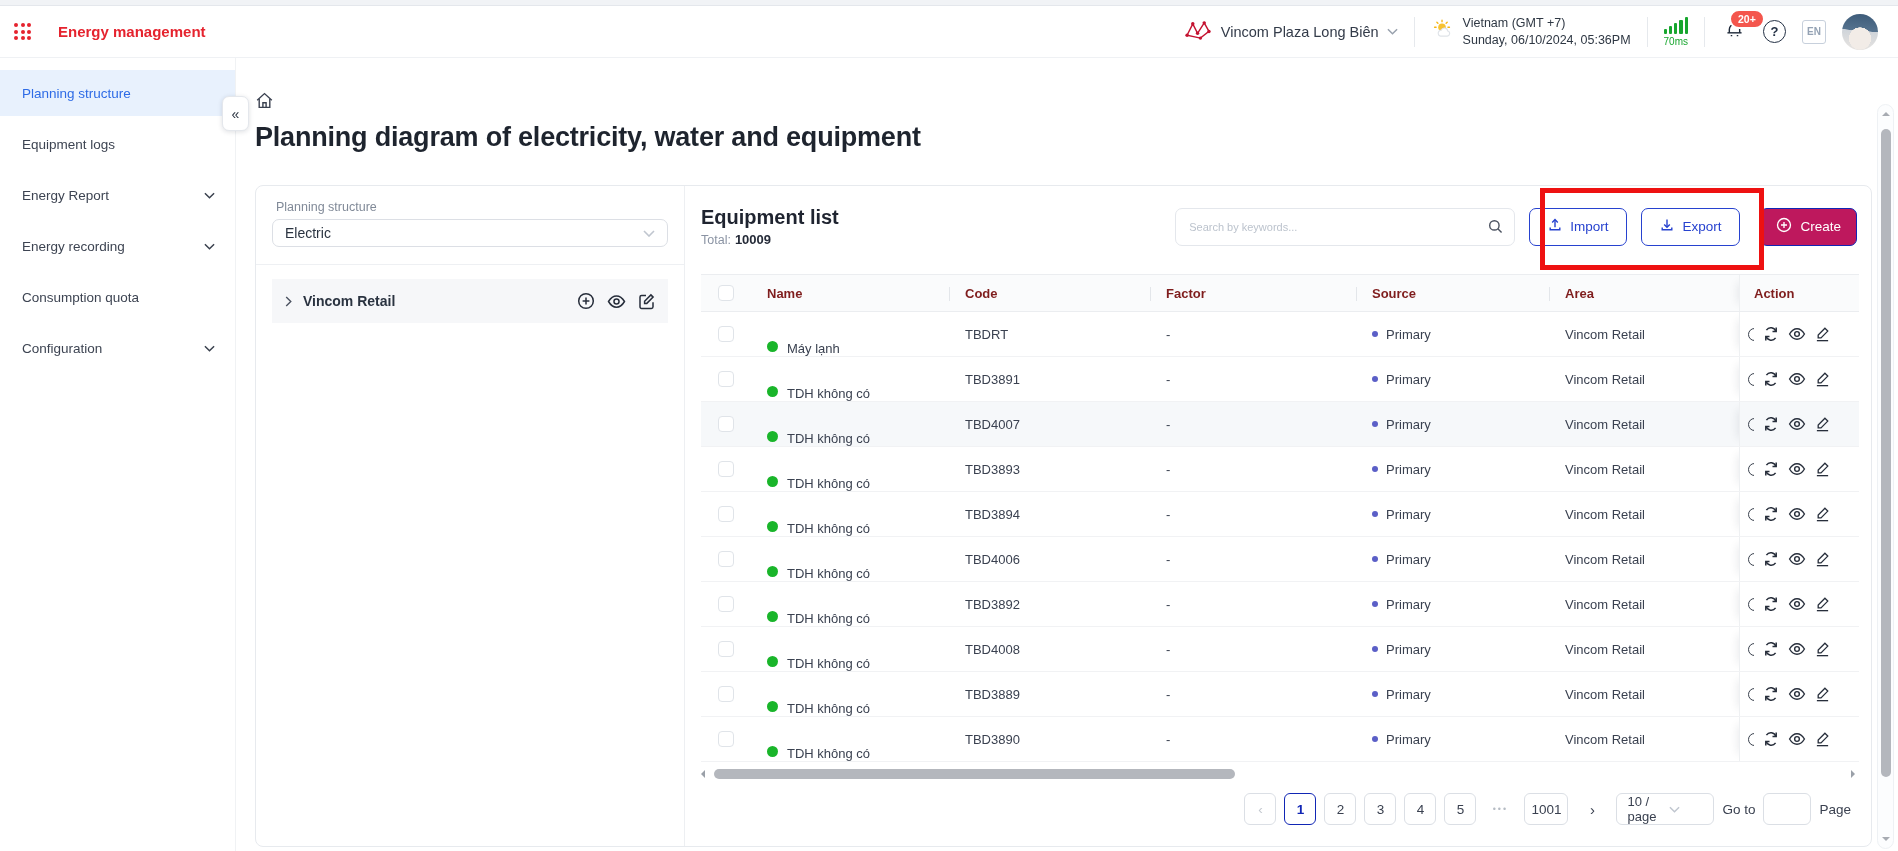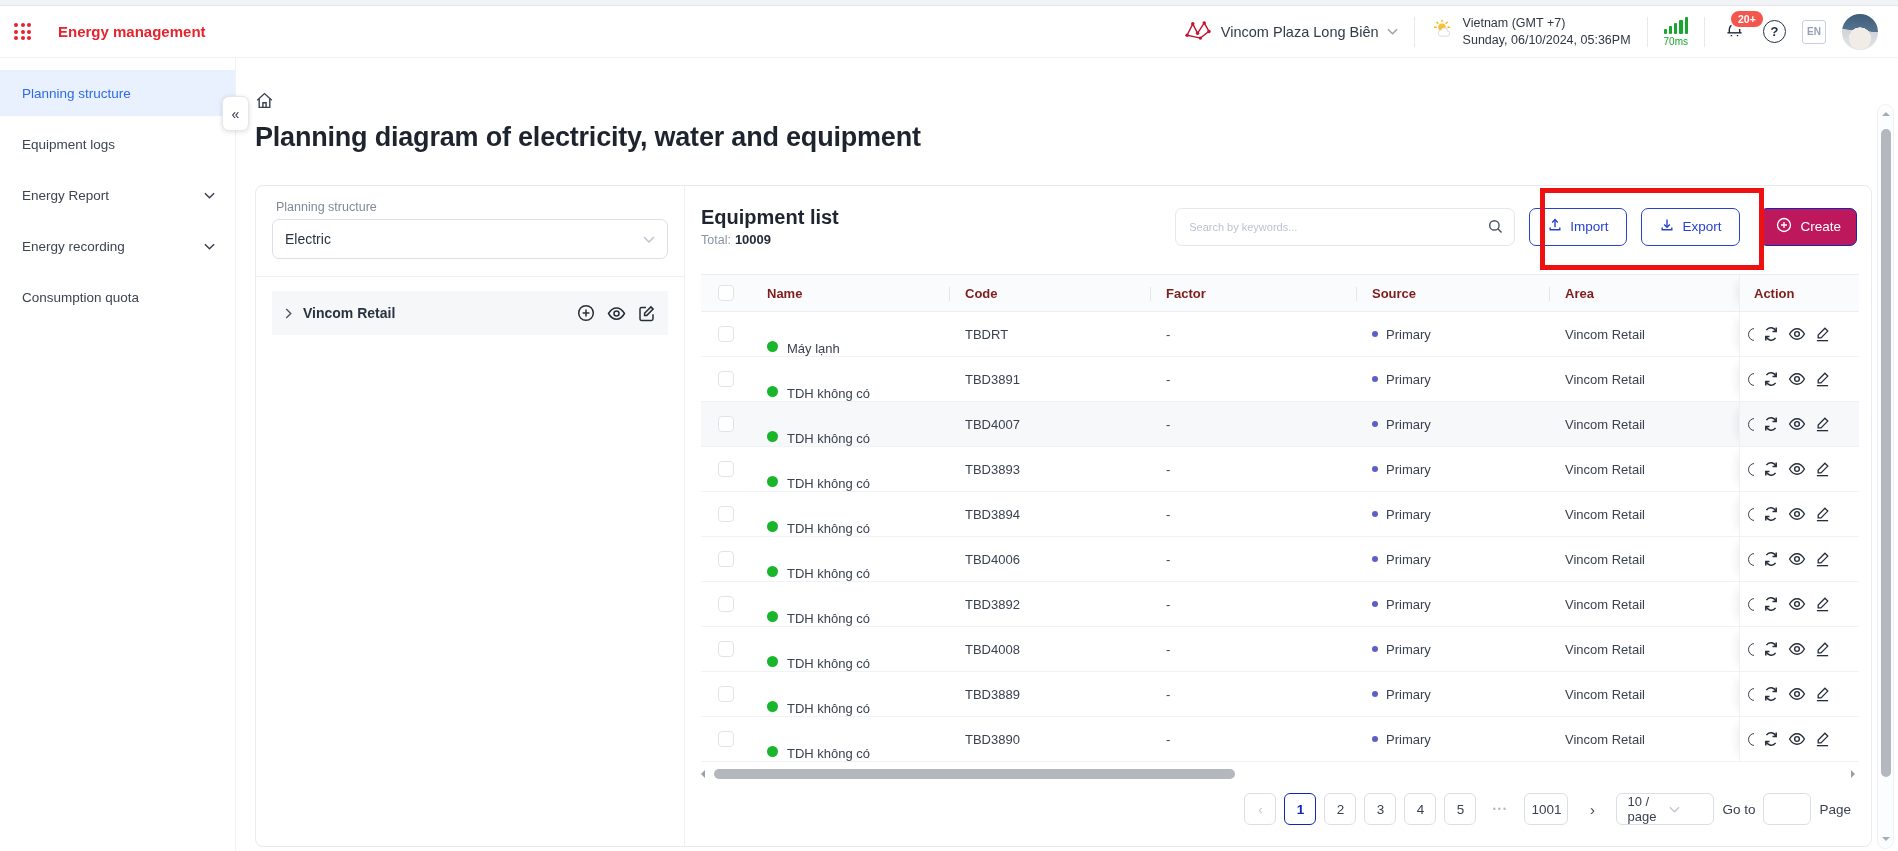--- a/index.html
+++ b/index.html
@@ -55,21 +55,21 @@
   
   .home-btn { position:absolute; left:255px; top:92px; color:#3a4150; cursor:pointer; }
   .page-title { position:absolute; left:255px; top:122px; font-size:27px; font-weight:700; color:#1e242e; letter-spacing:-0.2px; }
 
   .card { position:absolute; left:255px; top:185px; width:1617px; height:662px; border:1px solid #e7eaee; border-radius:8px;
     display:flex; background:#fff; }
 
   
   .pane-left { width:429px; border-right:1px solid #edeff2; padding:14px 16px 0 16px; }
   .field-label { font-size:12.5px; color:#818a98; margin:0 0 5px 4px; }
-  .select { height:40px; border:1px solid #dcdfe5; border-radius:7px; display:flex; align-items:center; padding:0 12px;
+  .select { height:28px; border:1px solid #dcdfe5; border-radius:7px; display:flex; align-items:center; padding:0 12px;
     font-size:14px; color:#2a3340; cursor:pointer; background:#fff; }
   .select .chev { margin-left:auto; color:#c0c6cf; }
   .pane-left .divider { height:1px; background:#eef0f3; margin:17px -16px 0 -16px; }
   .tree-row { margin-top:14px; height:44px; background:#f6f7f9; display:flex; align-items:center; gap:11px; padding:0 13px;
     font-size:14px; }
   .tree-row .caret { color:#4b5260; display:inline-flex; cursor:pointer; }
   .tree-row .tree-label { font-weight:700; color:#2a3340; flex:1; }
   .tree-row .ticon { display:inline-flex; color:#272e3b; cursor:pointer; }
   .tree-row .ticon + .ticon { margin-left:1px; }
 
@@ -251,20 +251,28 @@
         <span class="nav-label">Energy recording</span>
         <span class="chev">
           <svg viewBox="0 0 12 7" width="11" height="7" fill="none" stroke="currentColor" stroke-width="1.6">
             <path d="M1 1l5 5 5-5"></path>
           </svg>
         </span>
       </div>
       <div class="nav-item">
         <span class="nav-label">Consumption quota</span>
       </div>
+      <div class="nav-item">
+        <span class="nav-label">Configuration</span>
+        <span class="chev">
+          <svg viewBox="0 0 12 7" width="11" height="7" fill="none" stroke="currentColor" stroke-width="1.6">
+            <path d="M1 1l5 5 5-5"></path>
+          </svg>
+        </span>
+      </div>
     </div>
   <div class="collapse-btn">«</div>
 
   <div class="home-btn">
     <svg viewBox="0 0 19 17" width="19" height="17" fill="none" stroke="currentColor" stroke-width="1.4">
         <path d="M2.2 8.2L9.5 1.6l7.3 6.6"></path>
         <path d="M4.2 7v8.4h10.6V7"></path>
         <path d="M7.9 15.4v-4.6h3.2v4.6"></path>
       </svg>
   </div>

